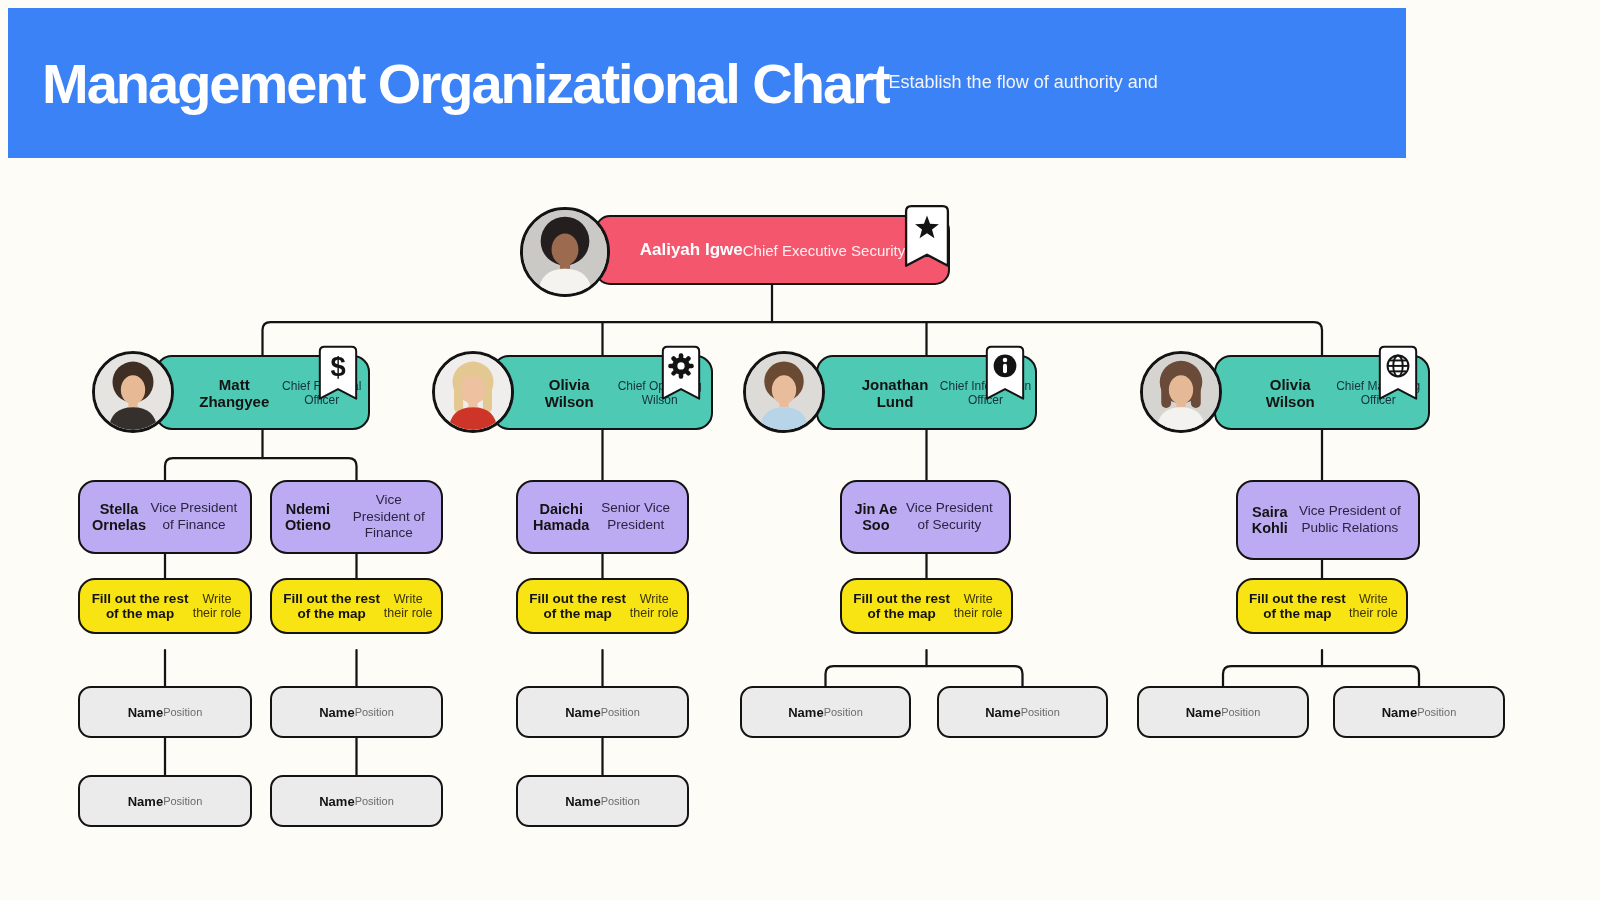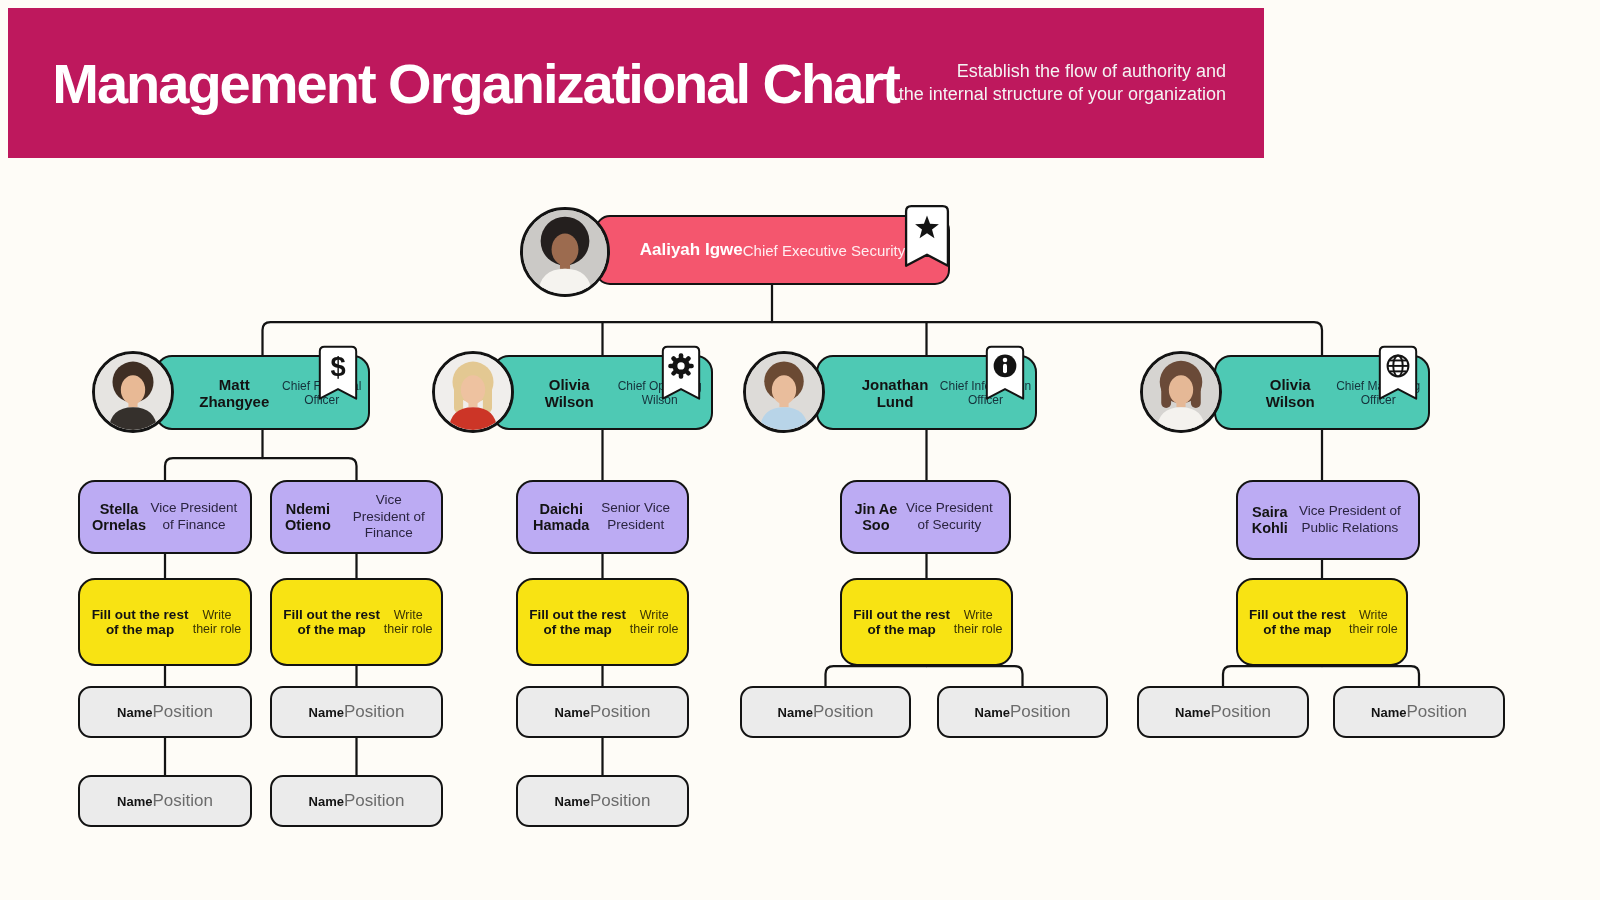--- a/index.html
+++ b/index.html
@@ -1,20 +1,20 @@
 <!DOCTYPE html>
 <html><head>
 <meta charset="utf-8">
 <style>
   * { margin:0; padding:0; box-sizing:border-box; }
   html,body { width:1600px; height:900px; }
   body { font-family:"Liberation Sans", sans-serif; background:#fefcf7; position:relative; overflow:hidden; }
 
   
-  .header { position:absolute; left:8px; top:8px; width:1256px; height:150px; background:#be185d; display:flex; align-items:center; justify-content:flex-end; }
+  .header { position:absolute; left:8px; top:8px; width:1398px; height:150px; background:#3b82f6; display:flex; align-items:center; justify-content:flex-start; }
   .header-title { margin-left:34px; color:#ffffff; font-size:56px; font-weight:bold; letter-spacing:-2px; white-space:nowrap; }
   .header-subtitle { margin-right:38px; color:#f4f4f4; font-size:18px; line-height:1.3; text-align:right; font-weight:normal; }
   .header-subtitle span { display:block; }
 
   
   .node { position:absolute; border:2px solid #131313; display:flex; flex-direction:row; justify-content:center; align-items:center; text-align:center; z-index:2; }
   .node .nm { font-weight:bold; color:#131313; }
   .node .rl { color:#27333a; }
 
   .ceo-box { left:595px; top:215px; width:355px; height:70px; background:#f4566e; border-radius:15px; }
@@ -31,32 +31,32 @@
 
   .vp-box { top:480px; height:74px; background:#bcabf3; border-radius:17px; padding:4px 10px; }
   .vp-box .nm { font-size:14.5px; }
   .vp-box .rl { font-size:13.5px; color:#2a2440; line-height:1.25; }
   #node-vp1 { left:78px;  width:174px; }
   #node-vp2 { left:270px; width:173px;gap:13px; }
   #node-vp3 { left:516px; width:173px; }
   #node-vp4 { left:840px; width:171px; }
   #node-vp5 { left:1236px; width:184px; height:80px; }
 
-  .fill-box { top:578px; height:88px; background:#f8e313; border-radius:17px; padding:4px 8px; }
+  .fill-box { top:578px; height:56px; background:#f8e313; border-radius:17px; padding:4px 8px; }
   .fill-box .nm { font-size:13.5px; }
   .fill-box .rl { font-size:12.5px; color:#3a3405; }
   #fill-1 { left:78px;  width:174px; }
   #fill-2 { left:270px; width:173px; }
   #fill-3 { left:516px; width:173px; }
   #fill-4 { left:840px; width:173px; }
   #fill-5 { left:1236px; width:172px; }
 
   .ph-box { height:52px; background:#ebebeb; border-radius:13px; }
   .ph-box .nm { font-size:13px; }
-  .ph-box .rl { font-size:17px; color:#6b6b6b; }
+  .ph-box .rl { font-size:11px; color:#6b6b6b; }
   .row1 { top:686px; } .row2 { top:775px; }
   #g1a,#g1b { left:78px;  width:174px; }
   #g2a,#g2b { left:270px; width:173px; }
   #g3a,#g3b { left:516px; width:173px; }
   #g4a { left:740px;  width:171px; }
   #g4b { left:937px;  width:171px; }
   #g5a { left:1137px; width:172px; }
   #g5b { left:1333px; width:172px; }
 
   
@@ -83,21 +83,20 @@
   .wires { position:absolute; left:0; top:0; width:1600px; height:900px; z-index:1; pointer-events:none; }
   .wires path { stroke:#131313; stroke-width:2.25; fill:none; stroke-linecap:round; }
 </style>
 </head>
 <body>
 
 <div class="header">
   <div class="header-title">Management Organizational Chart</div>
   <div class="header-subtitle">
     <span>Establish the flow of authority and</span>
-    <span>the internal structure of your organization</span>
   </div>
 </div>
 
 <svg class="wires" viewBox="0 0 1600 900">
   <path d="M772 285 V322"></path>
   <path d="M262.5 355 V330 Q262.5 322 270.5 322 H1314 Q1322 322 1322 330 V355"></path>
   <path d="M602.5 322 V355"></path>
   <path d="M926.5 322 V355"></path>
 
   <path d="M262.5 430 V458"></path>

